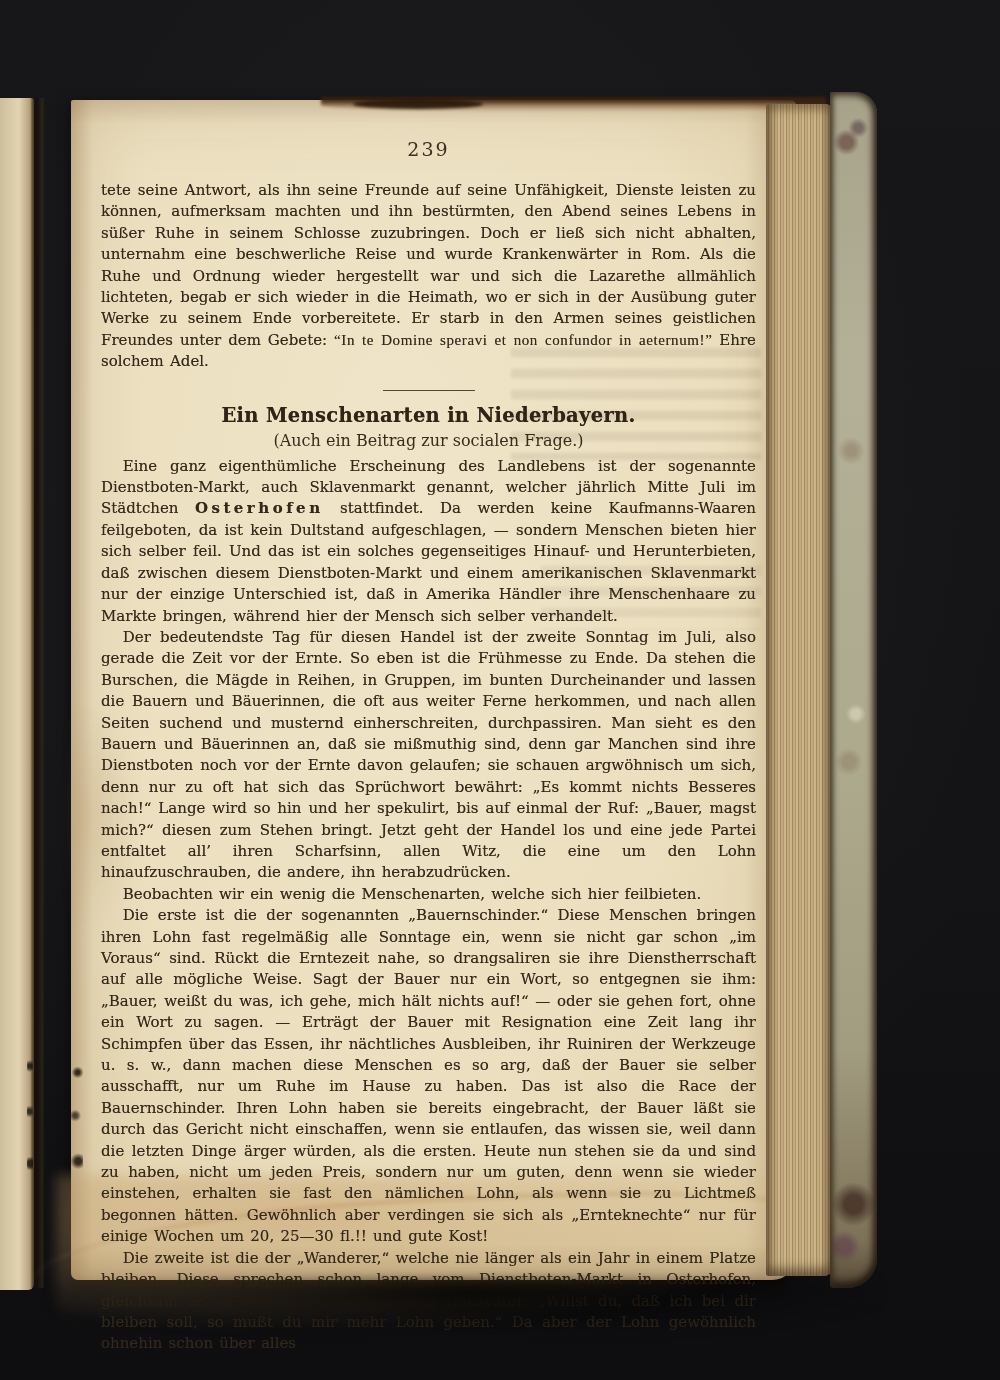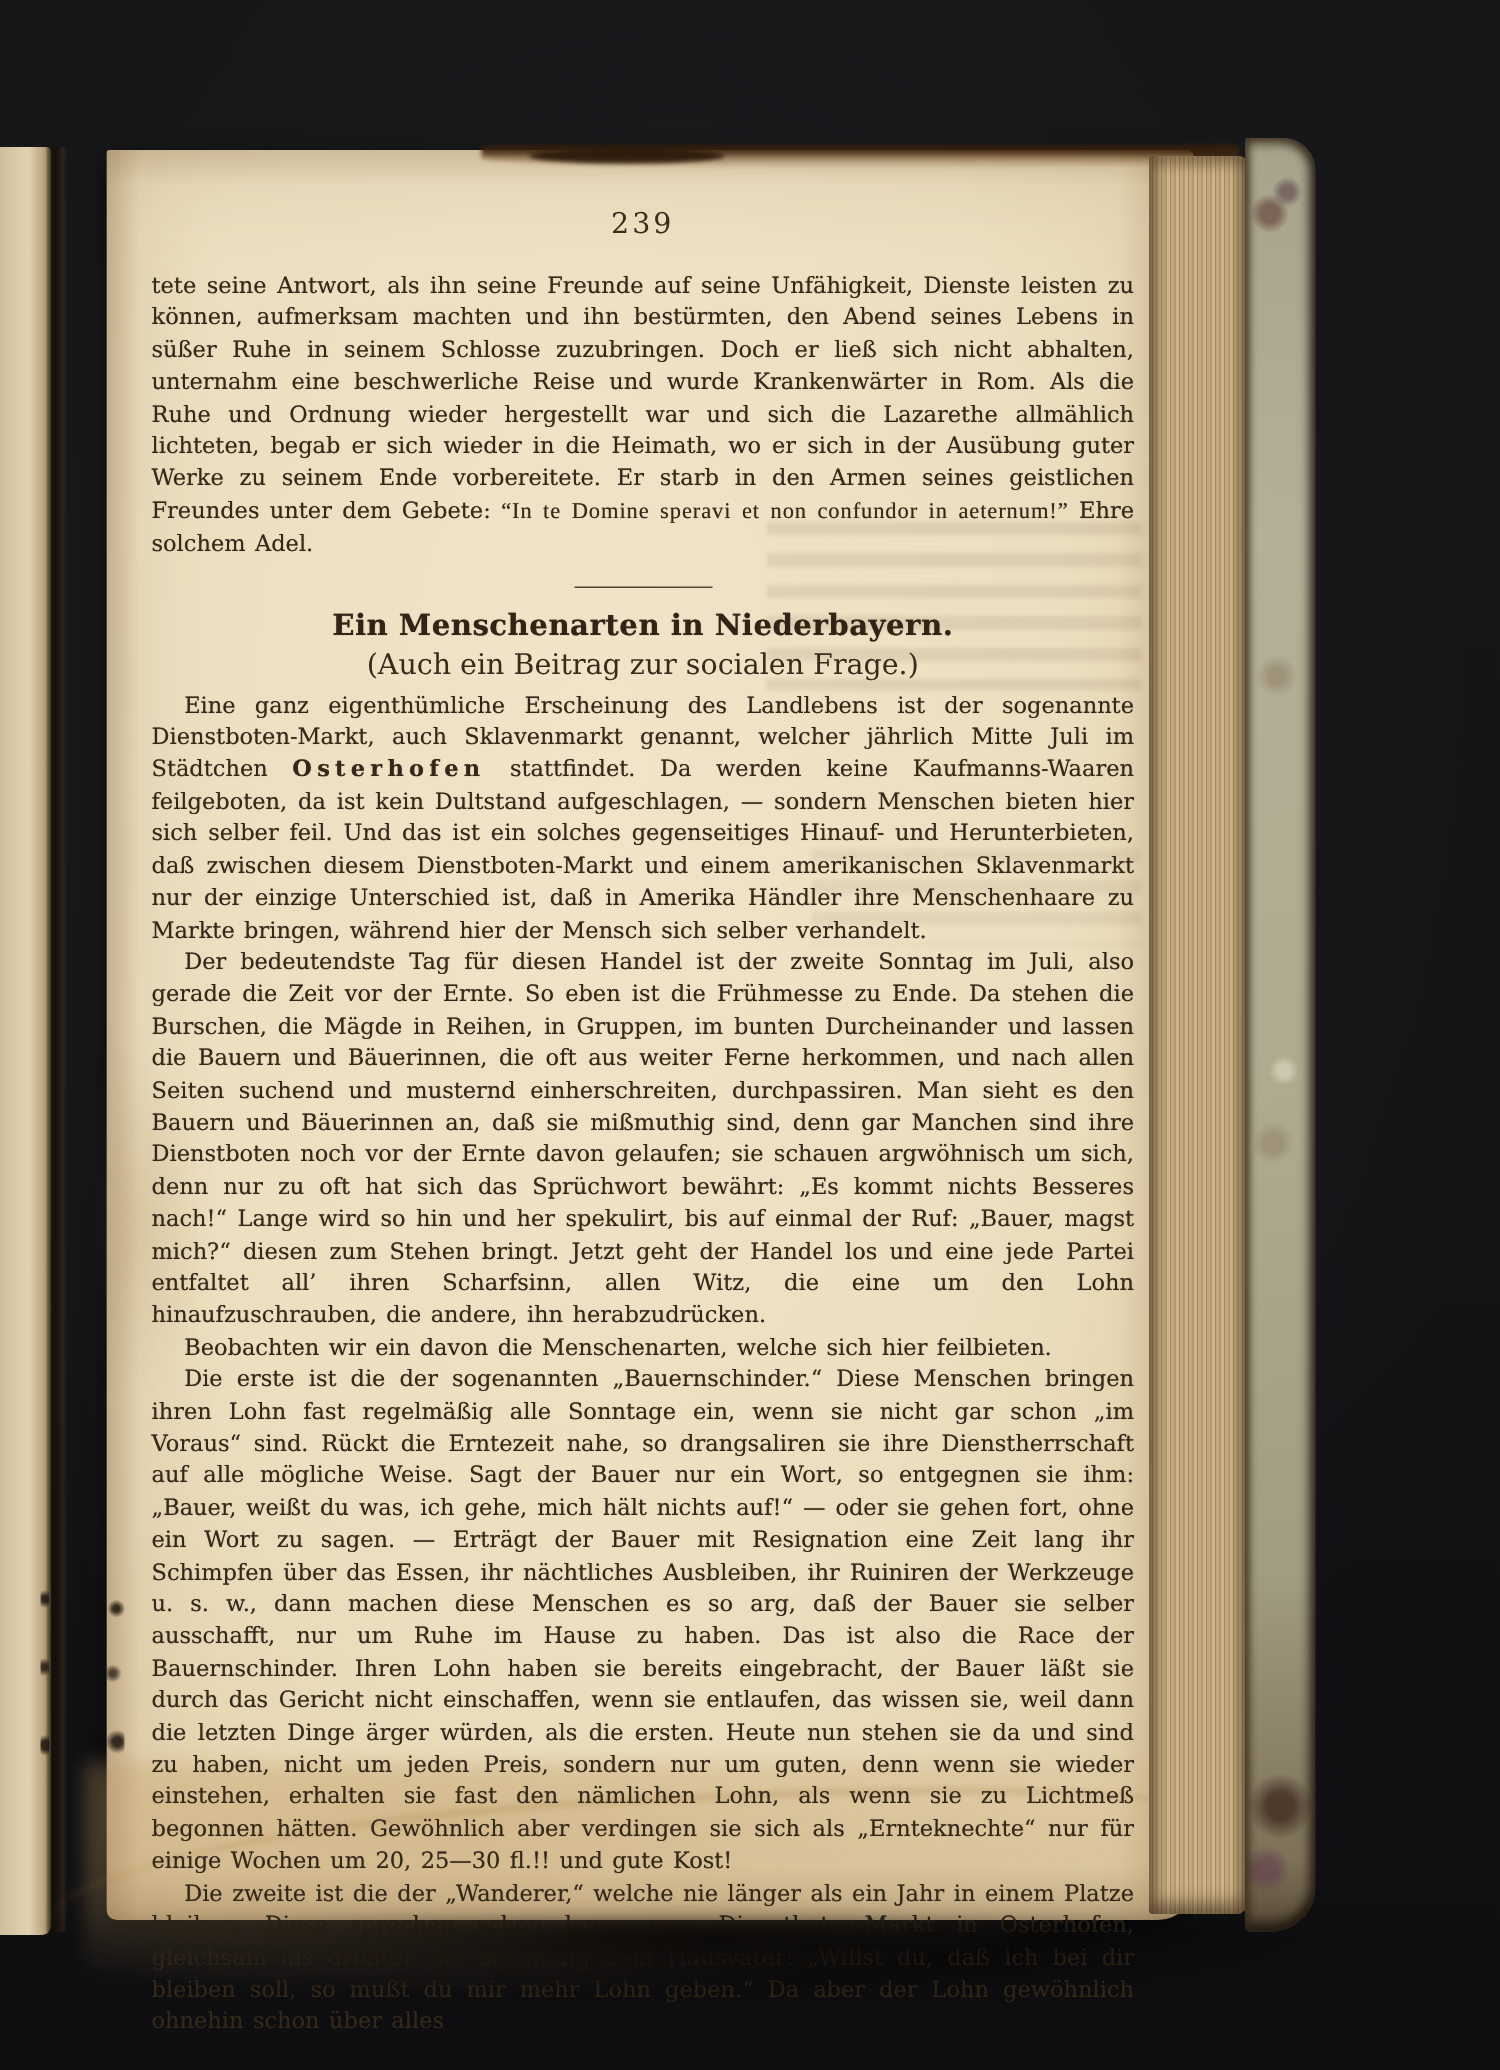--- a/index.html
+++ b/index.html
@@ -139,21 +139,21 @@
   .divider{
     width:92px;height:0;border-top:1.6px solid rgba(58,42,26,.85);
     margin:17px auto 13px auto;filter:blur(.2px);
   }
   .title{
     font-size:19.5px;font-weight:bold;text-align:center;
     margin:0 0 4px 0;letter-spacing:.3px;color:#302416;
     text-shadow:0 0 .6px rgba(48,36,22,.7);
   }
   .subtitle{
-    font-size:19px;text-align:center;margin:0 0 6px 0;color:#382b1c;
+    font-size:16px;text-align:center;margin:0 0 6px 0;color:#382b1c;
   }
 </style>
 </head>
 <body>
 
 <div class="scene">
 
   <div class="facing-page"></div>
   <div class="gutter"></div>
 
@@ -173,21 +173,21 @@
       <p class="para"><span>tete seine Antwort, als ihn seine Freunde auf seine Unfähigkeit, Dienste leisten zu können, aufmerksam machten und ihn bestürmten, den Abend seines Lebens in süßer Ruhe in seinem Schlosse zuzubringen. Doch er ließ sich nicht abhalten, unternahm eine beschwerliche Reise und wurde Krankenwärter in Rom. Als die Ruhe und Ordnung wieder hergestellt war und sich die Lazarethe allmählich lichteten, begab er sich wieder in die Heimath, wo er sich in der Ausübung guter Werke zu seinem Ende vorbereitete. Er starb in den Armen seines geistlichen Freundes unter dem Gebete: </span><span class="latin">“In te Domine speravi et non confundor in aeternum!”</span><span> Ehre solchem Adel.</span></p>
 
       <div class="divider"></div>
 
       <h1 class="title">Ein Menschenarten in Niederbayern.</h1>
       <div class="subtitle">(Auch ein Beitrag zur socialen Frage.)</div>
 
       <p class="para indent"><span>Eine ganz eigenthümliche Erscheinung des Landlebens ist der sogenannte Dienstboten-Markt, auch Sklavenmarkt genannt, welcher jährlich Mitte Juli im Städtchen </span><span class="spaced">Osterhofen</span><span> stattfindet. Da werden keine Kaufmanns-Waaren feilgeboten, da ist kein Dultstand aufgeschlagen, — sondern Menschen bieten hier sich selber feil. Und das ist ein solches gegenseitiges Hinauf- und Herunterbieten, daß zwischen diesem Dienstboten-Markt und einem amerikanischen Sklavenmarkt nur der einzige Unterschied ist, daß in Amerika Händler ihre Menschenhaare zu Markte bringen, während hier der Mensch sich selber verhandelt.</span></p>
 
       <p class="para indent">Der bedeutendste Tag für diesen Handel ist der zweite Sonntag im Juli, also gerade die Zeit vor der Ernte. So eben ist die Frühmesse zu Ende. Da stehen die Burschen, die Mägde in Reihen, in Gruppen, im bunten Durcheinander und lassen die Bauern und Bäuerinnen, die oft aus weiter Ferne herkommen, und nach allen Seiten suchend und musternd einherschreiten, durchpassiren. Man sieht es den Bauern und Bäuerinnen an, daß sie mißmuthig sind, denn gar Manchen sind ihre Dienstboten noch vor der Ernte davon gelaufen; sie schauen argwöhnisch um sich, denn nur zu oft hat sich das Sprüchwort bewährt: „Es kommt nichts Besseres nach!“ Lange wird so hin und her spekulirt, bis auf einmal der Ruf: „Bauer, magst mich?“ diesen zum Stehen bringt. Jetzt geht der Handel los und eine jede Partei entfaltet all’ ihren Scharfsinn, allen Witz, die eine um den Lohn hinaufzuschrauben, die andere, ihn herabzudrücken.</p>
-      <p class="para indent">Beobachten wir ein davon die Menschenarten, welche sich hier feilbieten.</p>
+      <p class="para indent">Beobachten wir ein wenig die Menschenarten, welche sich hier feilbieten.</p>
       <p class="para indent">Die erste ist die der sogenannten „Bauernschinder.“ Diese Menschen bringen ihren Lohn fast regelmäßig alle Sonntage ein, wenn sie nicht gar schon „im Voraus“ sind. Rückt die Erntezeit nahe, so drangsaliren sie ihre Dienstherrschaft auf alle mögliche Weise. Sagt der Bauer nur ein Wort, so entgegnen sie ihm: „Bauer, weißt du was, ich gehe, mich hält nichts auf!“ — oder sie gehen fort, ohne ein Wort zu sagen. — Erträgt der Bauer mit Resignation eine Zeit lang ihr Schimpfen über das Essen, ihr nächtliches Ausbleiben, ihr Ruiniren der Werkzeuge u. s. w., dann machen diese Menschen es so arg, daß der Bauer sie selber ausschafft, nur um Ruhe im Hause zu haben. Das ist also die Race der Bauernschinder. Ihren Lohn haben sie bereits eingebracht, der Bauer läßt sie durch das Gericht nicht einschaffen, wenn sie entlaufen, das wissen sie, weil dann die letzten Dinge ärger würden, als die ersten. Heute nun stehen sie da und sind zu haben, nicht um jeden Preis, sondern nur um guten, denn wenn sie wieder einstehen, erhalten sie fast den nämlichen Lohn, als wenn sie zu Lichtmeß begonnen hätten. Gewöhnlich aber verdingen sie sich als „Ernteknechte“ nur für einige Wochen um 20, 25—30 fl.!! und gute Kost!</p>
       <p class="para indent">Die zweite ist die der „Wanderer,“ welche nie länger als ein Jahr in einem Platze bleiben. Diese sprechen schon lange vom Dienstboten-Markt in Osterhofen, gleichsam als drohten sie beständig dem Hausvater: „Willst du, daß ich bei dir bleiben soll, so mußt du mir mehr Lohn geben.“ Da aber der Lohn gewöhnlich ohnehin schon über alles</p>
     </div>
   </div>
 
   <div class="fore-edge"></div>
   <div class="cover"></div>
   <div class="book-shadow"></div>
 
 </div>

